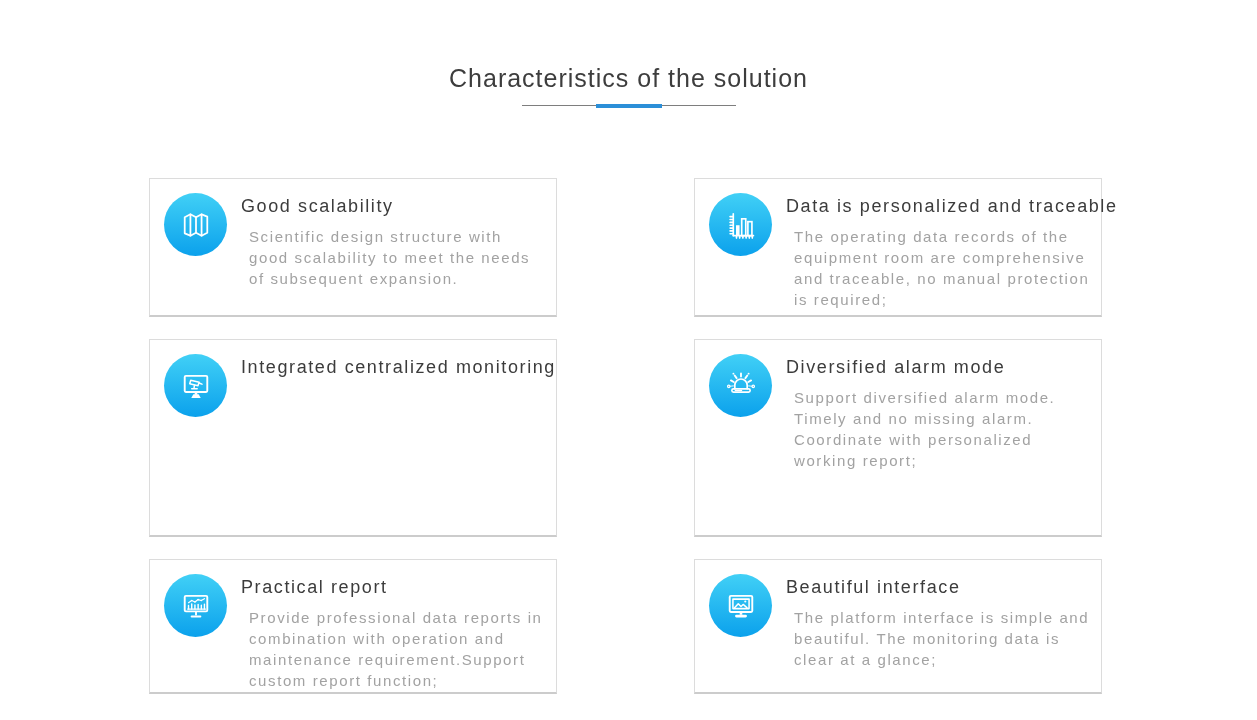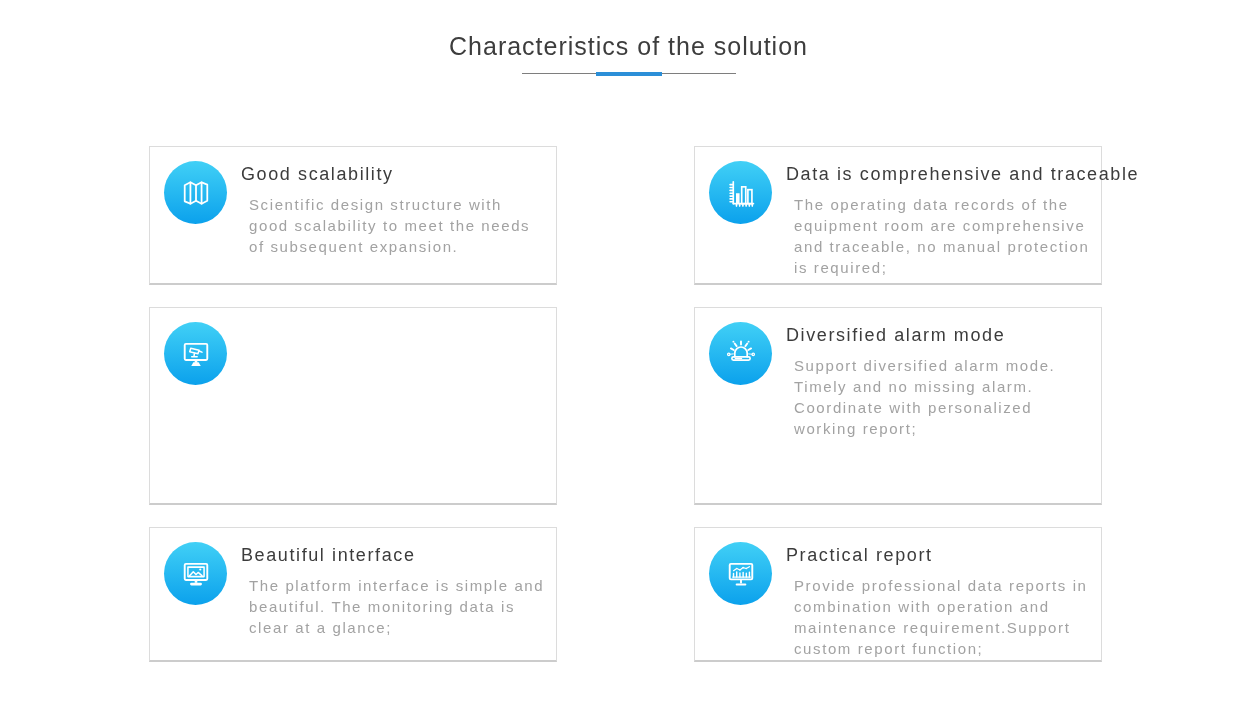--- a/index.html
+++ b/index.html
@@ -10,20 +10,21 @@
   }
   .page {
     position: relative;
     width: 1257px;
     height: 720px;
     background: #ffffff;
     overflow: hidden;
   }
   .header {
     padding-top: 31px;
+    margin-top: 32px;
   }
   .page-title {
     margin: 0;
     text-align: center;
     font-size: 25px;
     font-weight: 400;
     color: #3d3d3d;
     letter-spacing: 1px;
     line-height: 30px;
   }
@@ -142,40 +143,41 @@
           <line x1="9.5" y1="6.5" x2="9.5" y2="25"></line>
           <path d="M6.8 9 H9.5 M6.8 11.4 H9.5 M6.8 13.8 H9.5 M6.8 16.2 H9.5 M6.8 18.6 H9.5 M6.8 21 H9.5 M6.8 23.4 H9.5"></path>
           <line x1="9.5" y1="25" x2="26.5" y2="25"></line>
           <path d="M12.2 25.6 v1.4 M14.9 25.6 v1.4 M17.6 25.6 v1.4 M20.3 25.6 v1.4 M23 25.6 v1.4 M25.5 25.6 v1.4"></path>
           <rect x="11.8" y="16.2" width="3" height="8.8" fill="#ffffff" stroke="none"></rect>
           <rect x="16.6" y="10.8" width="3.4" height="14.2"></rect>
           <rect x="21.8" y="13.2" width="3.4" height="11.8"></rect>
         </svg>
       </div>
       <div class="card-content">
-        <h2 class="card-title">Data is comprehensive and traceable</h2>
+        <h2 class="card-title">Data is personalized and traceable</h2>
         <p class="card-desc">The operating data records of the
 equipment room are comprehensive
 and traceable, no manual protection
 is required;</p>
       </div>
     </div>
 
     <div class="card">
       <div class="icon-circle">
         <svg width="38" height="38" viewBox="0 0 32 32" fill="none" stroke="#ffffff" stroke-width="1.6" stroke-linejoin="round" stroke-linecap="round">
           <rect x="6.5" y="7.5" width="19" height="13.5" rx="1"></rect>
           <path d="M11.6 11.2 L18.6 12.8 L17.7 15.7 L10.7 14.1 Z" stroke-width="1.3"></path>
           <path d="M18.6 13.4 l2.4 1" stroke-width="1.3"></path>
           <path d="M14.6 15.9 l-0.3 2.2 M12.4 18.3 h4.6" stroke-width="1.3"></path>
           <rect x="14.9" y="21.8" width="2.2" height="1.6" fill="#ffffff" stroke="none"></rect>
           <path d="M12 26 h8 l-1.8 -3 h-4.4 Z" fill="#ffffff" stroke="none"></path>
         </svg>
       </div>
       <div class="card-content">
+        <h2 class="card-title">Integrated centralized monitoring</h2>
       </div>
     </div>
 
     <div class="card">
       <div class="icon-circle">
         <svg width="38" height="38" viewBox="0 0 32 32" fill="none" stroke="#ffffff" stroke-width="1.4" stroke-linejoin="round" stroke-linecap="round">
           <path d="M10.8 18.4 v-3.1 a5.2 5.2 0 0 1 10.4 0 v3.1"></path>
           <rect x="8.3" y="18.4" width="15.4" height="2.7" rx="1.3"></rect>
           <line x1="11.2" y1="19.8" x2="16.5" y2="19.8" stroke-width="1.1"></line>
           <path d="M16 5.4 v2.6 M10.7 7.2 l1.6 2.2 M21.3 7.2 l-1.6 2.2 M7.5 11.3 l2.4 1.3 M24.5 11.3 l-2.4 1.3" stroke-width="1.6"></path>
@@ -192,39 +194,20 @@
         <p class="card-desc">Support diversified alarm mode.
 Timely and no missing alarm.
 Coordinate with personalized
 working report;</p>
       </div>
     </div>
 
     <div class="card">
       <div class="icon-circle">
         <svg width="38" height="38" viewBox="0 0 32 32" fill="none" stroke="#ffffff" stroke-width="1.6" stroke-linejoin="round" stroke-linecap="round">
-          <rect x="6.5" y="7.5" width="19" height="13.5" rx="1"></rect>
-          <rect x="9.2" y="10.2" width="13.6" height="8" stroke-width="1.3"></rect>
-          <path d="M10.6 17.4 l3.1 -3.3 2.3 2.3 1.8 -1.7 3.2 2.7" stroke-width="1.3"></path>
-          <circle cx="19.6" cy="12.2" r="0.9" fill="#ffffff" stroke="none"></circle>
-          <rect x="14.9" y="21.8" width="2.2" height="1.6" fill="#ffffff" stroke="none"></rect>
-          <rect x="11" y="23.4" width="10" height="2.2" rx="1.1" fill="#ffffff" stroke="none"></rect>
-        </svg>
-      </div>
-      <div class="card-content">
-        <h2 class="card-title">Beautiful interface</h2>
-        <p class="card-desc">The platform interface is simple and
-beautiful. The monitoring data is
-clear at a glance;</p>
-      </div>
-    </div>
-
-    <div class="card">
-      <div class="icon-circle">
-        <svg width="38" height="38" viewBox="0 0 32 32" fill="none" stroke="#ffffff" stroke-width="1.6" stroke-linejoin="round" stroke-linecap="round">
           <rect x="6.5" y="7.5" width="19" height="13" rx="1"></rect>
           <path d="M9.7 18.6 v-3 M12.4 18.6 v-4.4 M15.1 18.6 v-3.4 M17.8 18.6 v-4 M20.5 18.6 v-3.2 M23.1 18.6 v-4.2" stroke-width="1.2"></path>
           <line x1="9" y1="18.6" x2="24" y2="18.6" stroke-width="1.1"></line>
           <path d="M9.7 13.2 l2.7 -1.8 2.7 1.2 2.7 -2 2.6 0.8 2.7 -1.6" stroke-width="1"></path>
           <circle cx="12.4" cy="11.4" r="0.7" fill="#ffffff" stroke="none"></circle>
           <circle cx="15.1" cy="12.6" r="0.7" fill="#ffffff" stroke="none"></circle>
           <circle cx="17.8" cy="10.6" r="0.7" fill="#ffffff" stroke="none"></circle>
           <circle cx="20.4" cy="11.4" r="0.7" fill="#ffffff" stroke="none"></circle>
           <rect x="15.2" y="20.5" width="1.6" height="3.4" fill="#ffffff" stroke="none"></rect>
           <line x1="12.3" y1="24.8" x2="19.7" y2="24.8" stroke-width="1.6"></line>
@@ -232,14 +215,33 @@
       </div>
       <div class="card-content">
         <h2 class="card-title">Practical report</h2>
         <p class="card-desc">Provide professional data reports in
 combination with operation and
 maintenance requirement.Support
 custom report function;</p>
       </div>
     </div>
 
+    <div class="card">
+      <div class="icon-circle">
+        <svg width="38" height="38" viewBox="0 0 32 32" fill="none" stroke="#ffffff" stroke-width="1.6" stroke-linejoin="round" stroke-linecap="round">
+          <rect x="6.5" y="7.5" width="19" height="13.5" rx="1"></rect>
+          <rect x="9.2" y="10.2" width="13.6" height="8" stroke-width="1.3"></rect>
+          <path d="M10.6 17.4 l3.1 -3.3 2.3 2.3 1.8 -1.7 3.2 2.7" stroke-width="1.3"></path>
+          <circle cx="19.6" cy="12.2" r="0.9" fill="#ffffff" stroke="none"></circle>
+          <rect x="14.9" y="21.8" width="2.2" height="1.6" fill="#ffffff" stroke="none"></rect>
+          <rect x="11" y="23.4" width="10" height="2.2" rx="1.1" fill="#ffffff" stroke="none"></rect>
+        </svg>
+      </div>
+      <div class="card-content">
+        <h2 class="card-title">Beautiful interface</h2>
+        <p class="card-desc">The platform interface is simple and
+beautiful. The monitoring data is
+clear at a glance;</p>
+      </div>
+    </div>
+
   </div>
 </div>
 
 </body></html>

